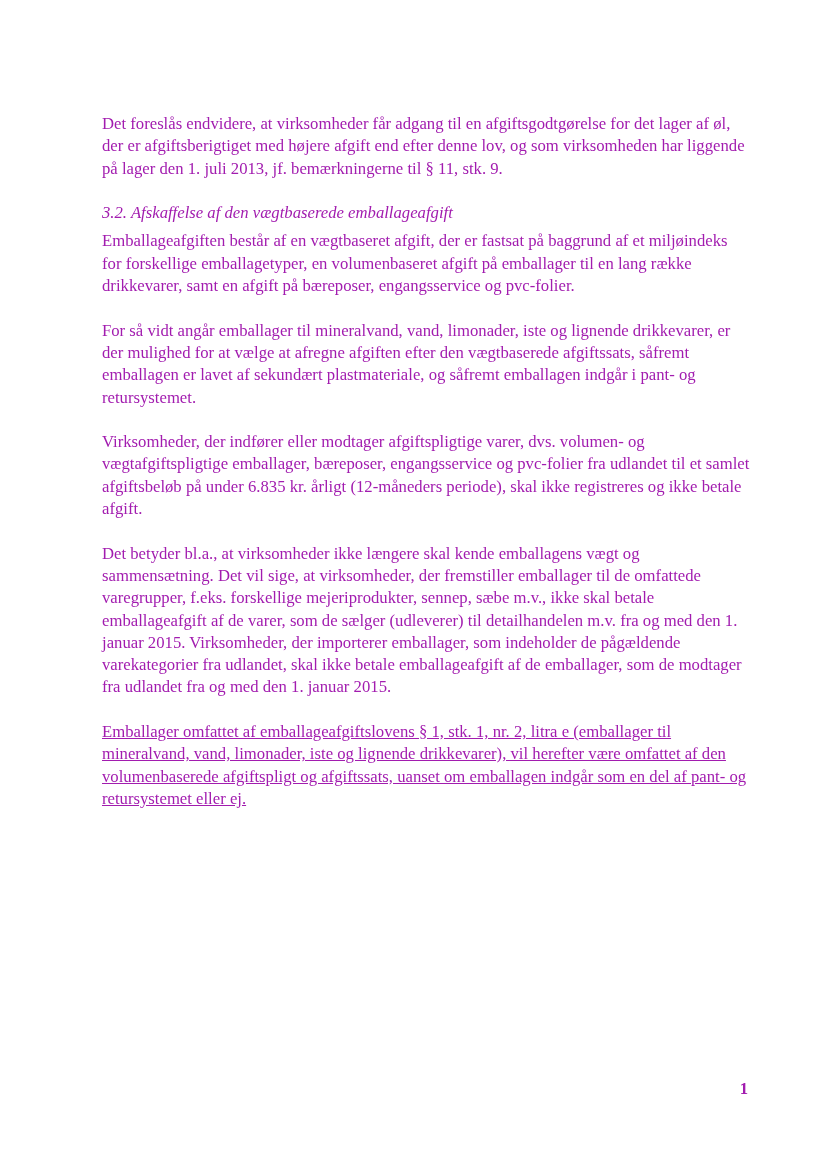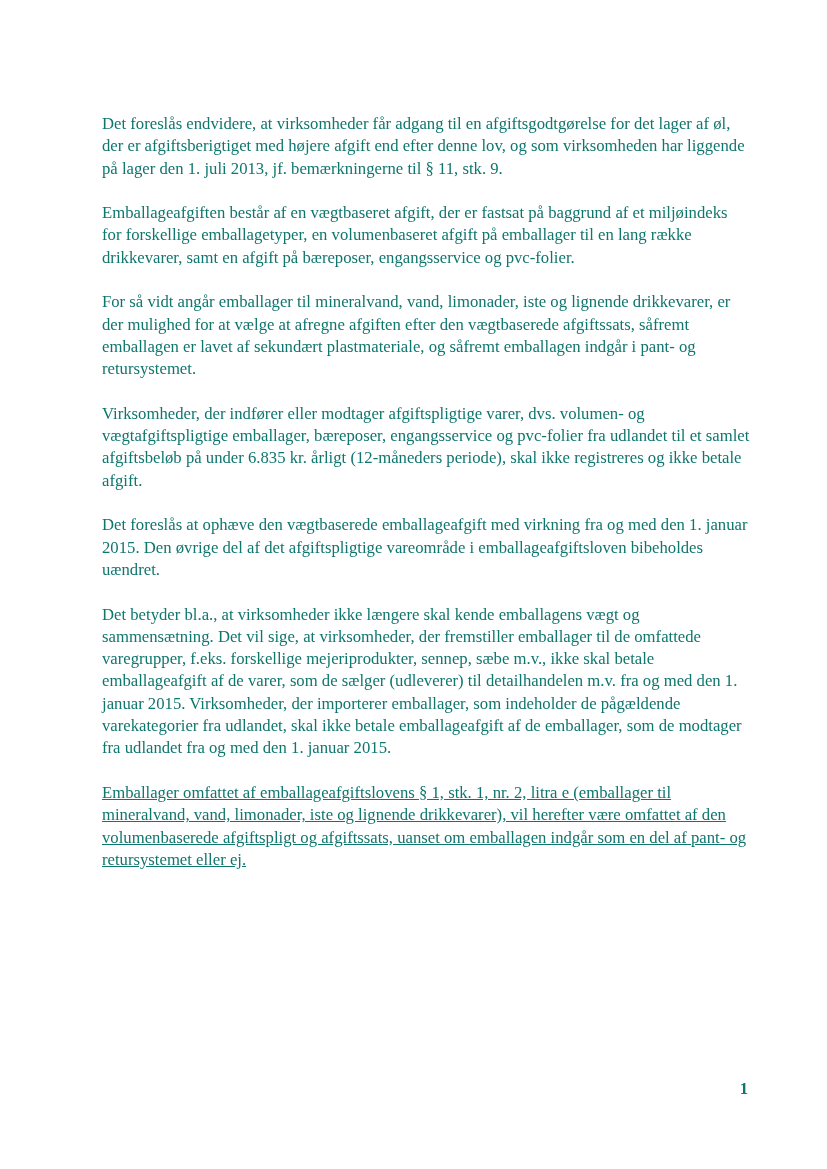--- a/index.html
+++ b/index.html
@@ -6,21 +6,21 @@
   html, body {
     margin: 0;
     padding: 0;
     background: #ffffff;
   }
   .page {
     position: relative;
     width: 827px;
     height: 1169px;
     background: #ffffff;
-    color: #0f766e;
+    color: #a21caf;
     font-family: "Liberation Serif", "DejaVu Serif", serif;
     overflow: hidden;
   }
   .body-text {
     position: absolute;
     left: 102px;
     top: 113px;
     width: 649px;
     font-size: 16.7px;
     line-height: 22.3px;
@@ -53,31 +53,31 @@
 </style>
 </head>
 <body>
 
 <div class="page">
 
   <div class="body-text">
 
     <p class="para">Det foreslås endvidere, at virksomheder får adgang til en afgiftsgodtgørelse for det lager af øl, der er afgiftsberigtiget med højere afgift end efter denne lov, og som virksomheden har liggende på lager den 1. juli 2013, jf. bemærkningerne til § 11, stk. 9.</p>
 
+    <p class="heading heading-section">3.2. Afskaffelse af den vægtbaserede emballageafgift</p>
 
 
     <p class="para">Emballageafgiften består af en vægtbaseret afgift, der er fastsat på baggrund af et miljøindeks for forskellige emballagetyper, en volumenbaseret afgift på emballager til en lang række drikkevarer, samt en afgift på bæreposer, engangsservice og pvc-folier.</p>
 
 
     <p class="para">For så vidt angår emballager til mineralvand, vand, limonader, iste og lignende drikkevarer, er der mulighed for at vælge at afregne afgiften efter den vægtbaserede afgiftssats, såfremt emballagen er lavet af sekundært plastmateriale, og såfremt emballagen indgår i pant- og retursystemet.</p>
 
     <p class="para">Virksomheder, der indfører eller modtager afgiftspligtige varer, dvs. volumen- og vægtafgiftspligtige emballager, bæreposer, engangsservice og pvc-folier fra udlandet til et samlet afgiftsbeløb på under 6.835 kr. årligt (12-måneders periode), skal ikke registreres og ikke betale afgift.</p>
 
 
-    <p class="para">Det foreslås at ophæve den vægtbaserede emballageafgift med virkning fra og med den 1. januar 2015. Den øvrige del af det afgiftspligtige vareområde i emballageafgiftsloven bibeholdes uændret.</p>
 
     <p class="para">Det betyder bl.a., at virksomheder ikke længere skal kende emballagens vægt og sammensætning. Det vil sige, at virksomheder, der fremstiller emballager til de omfattede varegrupper, f.eks. forskellige mejeriprodukter, sennep, sæbe m.v., ikke skal betale emballageafgift af de varer, som de sælger (udleverer) til detailhandelen m.v. fra og med den 1. januar 2015. Virksomheder, der importerer emballager, som indeholder de pågældende varekategorier fra udlandet, skal ikke betale emballageafgift af de emballager, som de modtager fra udlandet fra og med den 1. januar 2015.</p>
 
     <p class="para">Emballager omfattet af emballageafgiftslovens § 1, stk. 1, nr. 2, litra e (emballager til mineralvand, vand, limonader, iste og lignende drikkevarer), vil herefter være omfattet af den volumenbaserede afgiftspligt og afgiftssats, uanset om emballagen indgår som en del af pant- og retursystemet eller ej.</p>
 
   </div>
 
   <div class="page-number">1</div>
 
 </div>

